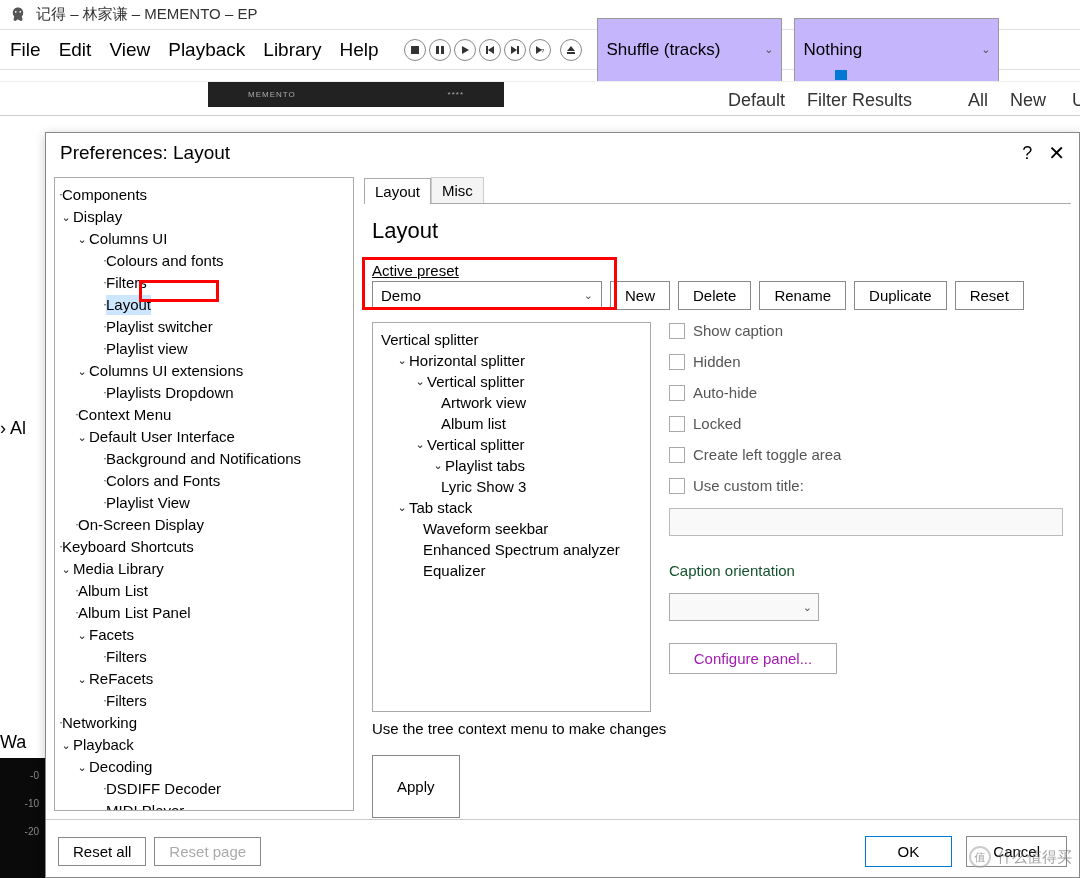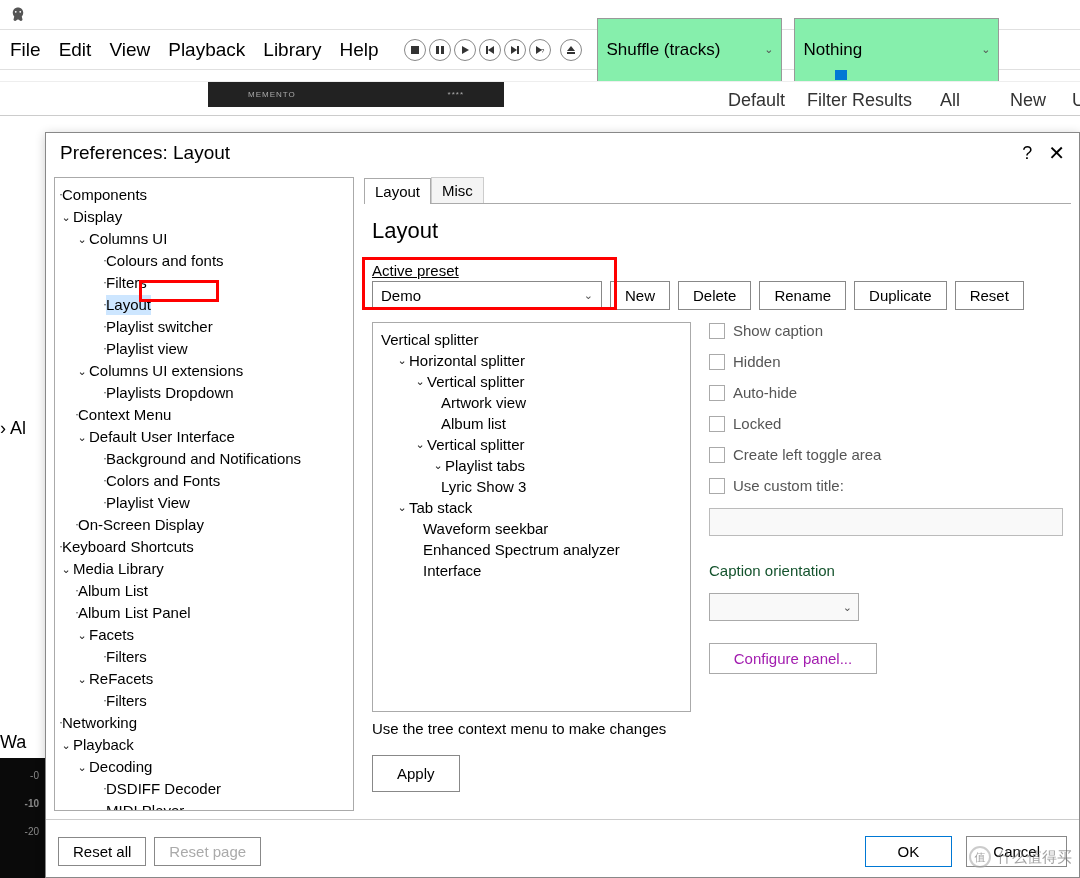--- a/index.html
+++ b/index.html
@@ -10,21 +10,21 @@
   .foo-icon { width: 20px; height: 20px; display:flex; align-items:center; justify-content:center; }
   .foo-icon svg { width:18px; height:18px; }
   .title-text { font-size: 15px; color: #333; }
 
   
   .main-menu { display: flex; align-items: center; height: 40px; padding: 0 10px; border-bottom: 1px solid #e0e0e0; }
   .menu-item { font-size: 19px; margin-right: 18px; cursor: pointer; }
   .transport { display: flex; align-items:center; margin-left: 8px; gap: 0px; }
   .tbtn { width: 22px; height: 22px; border: 1px solid #888; border-radius: 50%; display:flex; align-items:center; justify-content:center; font-size: 10px; margin-right:3px; background:#fff; cursor:pointer; color:#333; }
   .tbtn svg { width:10px; height:10px; }
-  .combo { border: 1px solid #999; padding: 21px 8px; margin-left: 12px; display:flex; align-items:center; justify-content:space-between; background:#86efac; cursor:pointer; font-size:17px; }
+  .combo { border: 1px solid #999; padding: 21px 8px; margin-left: 12px; display:flex; align-items:center; justify-content:space-between; background:#c4b5fd; cursor:pointer; font-size:17px; }
   .combo.shuffle { width: 185px; }
   .combo.nothing { width: 205px; }
   .chev { font-size: 11px; color:#555; }
 
   
   .track-line { height: 12px; position:relative; border-bottom:1px solid #eee; }
   .track-pos { position:absolute; top:0; height:10px; width:12px; background:#0078d4; left: 835px; }
 
   
   .back-tabs { height:34px; display:flex; align-items:stretch; border-bottom:1px solid #ccc; position:relative; }
@@ -59,21 +59,21 @@
   .layout-heading { font-size:22px; margin:14px 8px 18px 8px; }
   .active-preset-lbl { font-size:15px; margin:0 8px 2px 8px;text-decoration:underline; }
   
   .preset-row { display:flex; align-items:center; gap:8px; margin:0 8px 12px 8px; position:relative; }
   .preset-combo { width:230px; border:1px solid #888; padding:5px 8px; display:flex; justify-content:space-between; align-items:center; background:#fff; cursor:pointer; font-size:15px; }
   .red-box-preset { position:absolute; border:3px solid #f00; left:-10px; top:-24px; width:255px; height:53px; pointer-events:none; }
   .btn { border:1px solid #888; background:#fff; padding:5px 14px; font-size:15px; cursor:pointer; }
   .btn.primary { border:1.5px solid #0078d4; padding:6px 32px; }
   
   .layout-columns { display:flex; gap:18px; margin:0 8px; }
-  .layout-tree-box { width:319px; height:390px; border:1px solid #aaa; padding:6px 8px; font-size:15px; line-height:21px; overflow:auto; }
+  .layout-tree-box { width:279px; height:390px; border:1px solid #aaa; padding:6px 8px; font-size:15px; line-height:21px; overflow:auto; }
   .layout-tree-box .tree-row { padding:0; }
   
   .props { flex:1; display:flex; flex-direction:column; gap:14px; font-size:15px; color:#555; }
   .cb-row { display:flex; align-items:center; gap:8px; }
   .cb { width:16px; height:16px; border:1px solid #aaa; background:#fff; }
   .title-input { border:1px solid #bbb; height:28px; background:#f9f9f9; }
   .cap-label { color:#14532d; margin-top:12px; }
   .cap-combo { width:150px; border:1px solid #aaa; height:28px; display:flex; align-items:center; justify-content:flex-end; padding:0 6px; background:#f9f9f9; }
   .config-btn { border:1px solid #aaa; padding:6px 12px; color:#a21caf; width:168px; text-align:center; margin-top:8px; cursor:pointer;}
 
@@ -95,20 +95,21 @@
 </style>
 </head>
 <body>
 
 <div class="title-bar">
   <span class="foo-icon">
     <svg viewBox="0 0 24 24">
         <path fill="#555" d="M12 2C8 2 5 5 5 9c0 2 1 4 2 5l-1 4c0 1 1 2 2 2 2 0 2-2 4-2s2 2 4 2c1 0 2-1 2-2l-1-4c1-1 2-3 2-5 0-4-3-7-7-7zm-3 7a1.2 1.2 0 110-2.4A1.2 1.2 0 019 9zm6 0a1.2 1.2 0 110-2.4A1.2 1.2 0 0115 9z"></path>
       </svg>
   </span>
+  <span class="title-text">记得 – 林家谦 – MEMENTO – EP</span>
 </div>
 
 <div class="main-menu">
   <span class="menu-item">File</span>
   <span class="menu-item">Edit</span>
   <span class="menu-item">View</span>
   <span class="menu-item">Playback</span>
   <span class="menu-item">Library</span>
   <span class="menu-item">Help</span>
   <div class="transport">
@@ -167,33 +168,33 @@
   <div class="track-pos"></div>
 </div>
 
 <div class="back-tabs">
   <div class="dark-block">
     <span>MEMENTO</span>
     <span>****</span>
   </div>
   <span class="back-tab" style="left:718px;">Default</span>
   <span class="back-tab" style="left:797px;">Filter Results</span>
-  <span class="back-tab" style="left:930px;">All</span>
+  <span class="back-tab" style="left:958px;">All</span>
   <span class="back-tab" style="left:1000px;">New</span>
   <span class="back-tab" style="left:1062px;">U</span>
 </div>
 
 <div class="left-peek">
     <span>›</span>
     <span>Al</span>
   </div>
 <div class="left-peek2">Wa</div>
 <div class="scale-bg">
   <div style="text-align:right;padding-right:4px;">-0</div>
-  <div style="text-align:right;padding-right:4px;font-weight:bold;">-10</div>
+  <div style="text-align:right;padding-right:4px;">-10</div>
   <div style="text-align:right;padding-right:4px;">-20</div>
 </div>
 
 <div class="pref-dialog">
   <div class="pref-title">
     <span>Preferences: Layout</span>
     <div class="pref-title-buttons">
       <span class="help-q">?</span>
       <span class="close-x">✕</span>
     </div>
@@ -376,21 +377,21 @@
               <span class="tw">⌄</span>
               <span>Tab stack</span>
             </div>
           <div class="tree-row" style="padding-left:42px;">
               <span>Waveform seekbar</span>
             </div>
           <div class="tree-row" style="padding-left:42px;">
               <span>Enhanced Spectrum analyzer</span>
             </div>
           <div class="tree-row" style="padding-left:42px;">
-              <span>Interface</span>
+              <span>Equalizer</span>
             </div>
         </div>
 
         <div class="props">
           <div class="cb-row">
               <span class="cb"></span>
               <span>Show caption</span>
             </div>
           <div class="cb-row">
               <span class="cb"></span>
@@ -415,21 +416,21 @@
           <div class="title-input"></div>
           <div class="cap-label">Caption orientation</div>
           <div class="cap-combo">
               <span class="chev">⌄</span>
             </div>
           <div class="config-btn">Configure panel...</div>
         </div>
       </div>
 
       <div class="hint">Use the tree context menu to make changes</div>
-      <div class="apply-row"><button class="btn" style="padding:9px 24px;">Apply</button></div>
+      <div class="apply-row"><button class="btn" style="padding:22px 24px;">Apply</button></div>
 
       <div style="flex:1"></div>
     </div>
   </div>
 
   <div class="footer">
     <div class="left-btns">
       <button class="btn">Reset all</button>
       <button class="btn disabled">Reset page</button>
     </div>

